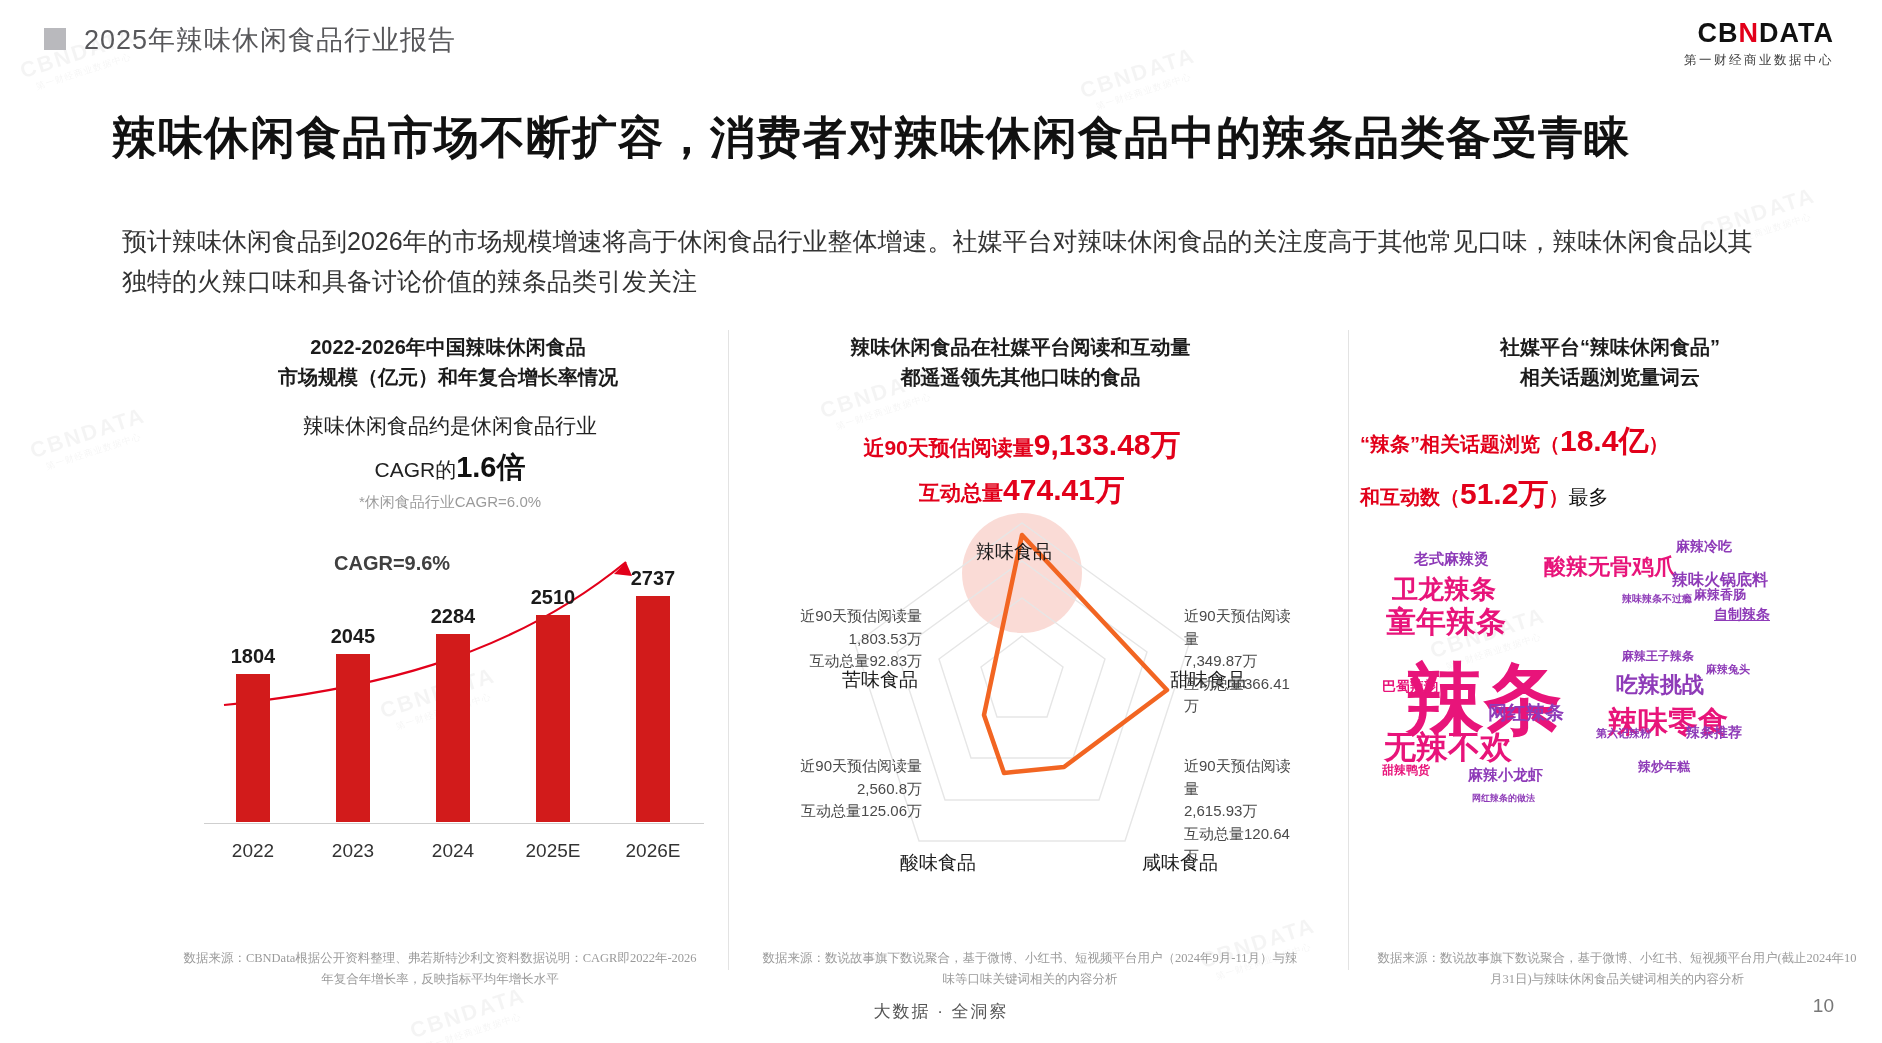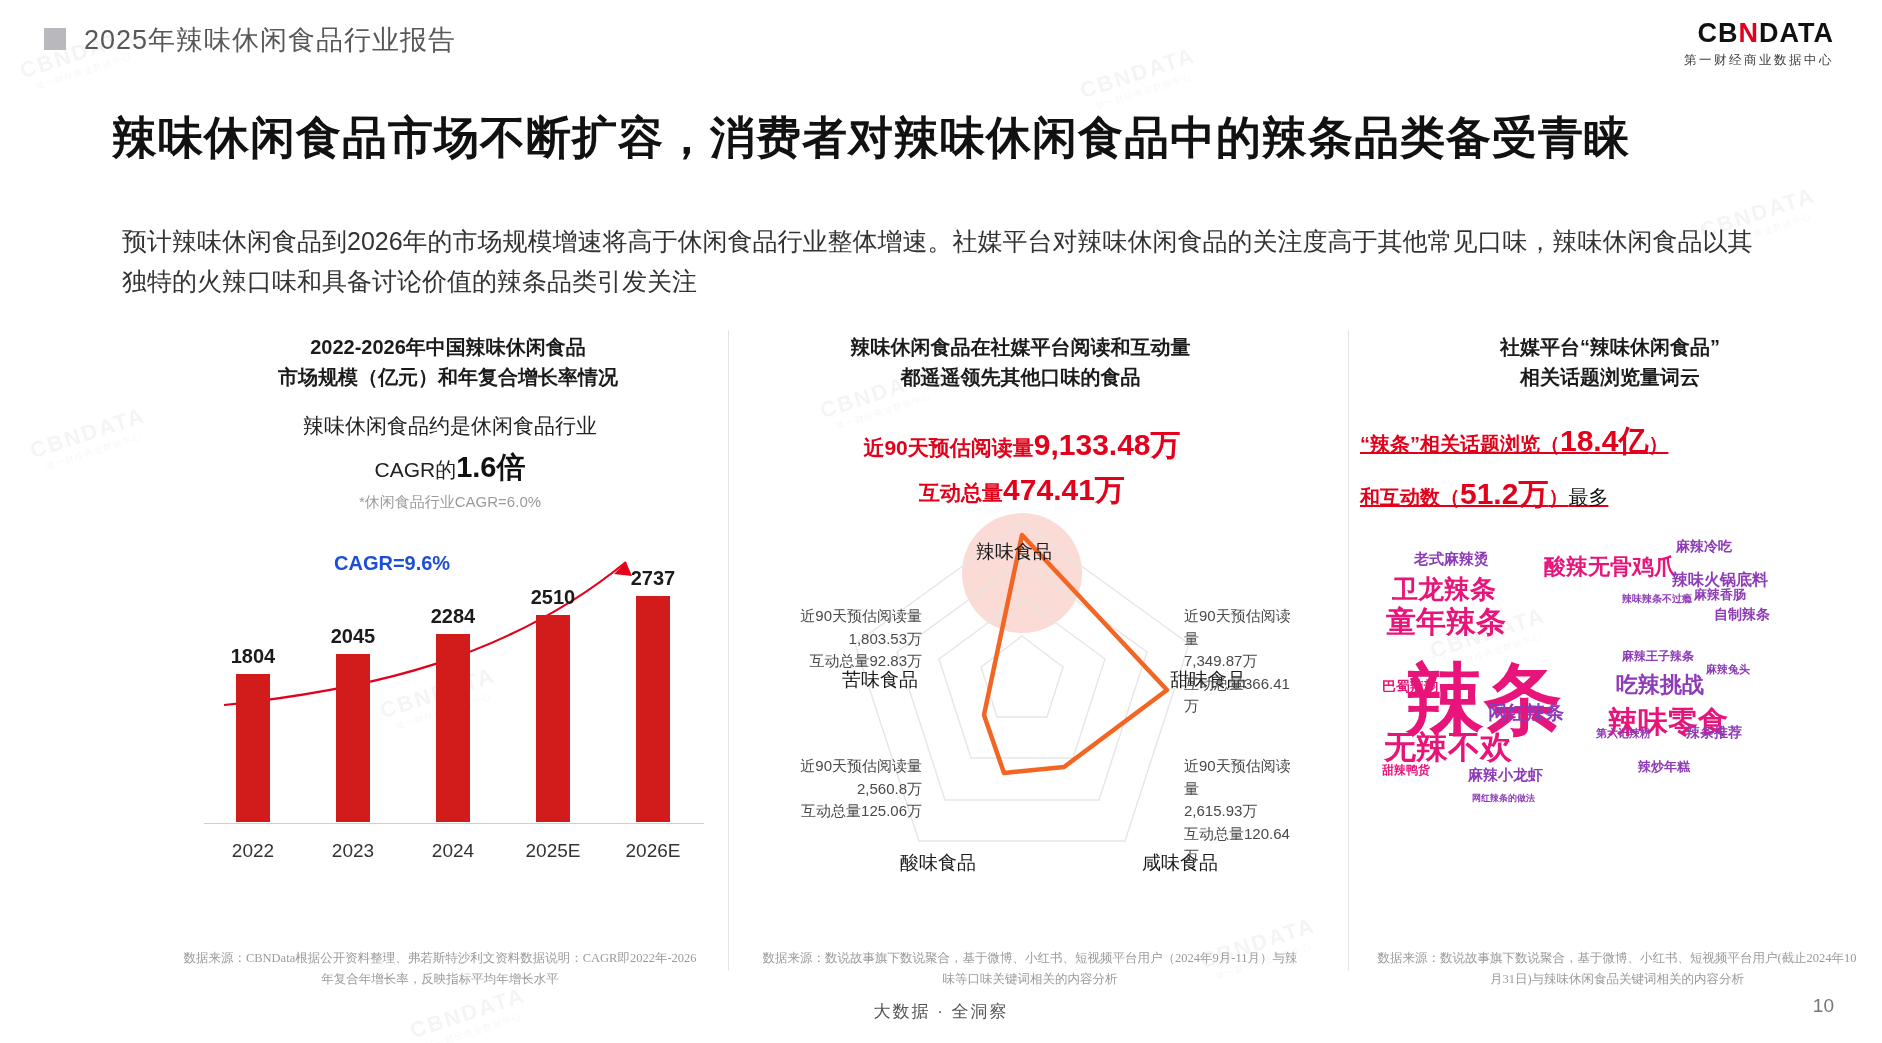--- a/index.html
+++ b/index.html
@@ -66,34 +66,34 @@
   #p1-note1 { position:absolute; left:210px; top:412px; width:480px; text-align:center; font-size:21px; color:#222;}
   #p1-note2 { position:absolute; left:210px; top:448px; width:480px; text-align:center; font-size:21px; color:#222;}
   #p1-note2 b { font-size:29px; font-weight:bold; color:#111; }
   #p1-note3 { position:absolute; left:210px; top:493px; width:480px; text-align:center; font-size:15px; color:#9b9b9b;}
 
   #barchart { position:absolute; left:196px; top:520px; width:520px; height:350px; }
   .bar { position:absolute; bottom:48px; width:34px; background:#d21b1b; }
   .bar-label { position:absolute; width:90px; text-align:center; font-size:20px; color:#1b1b1b; font-weight:bold;}
   .bar-xlabel { position:absolute; bottom:8px; width:90px; text-align:center; font-size:19px; color:#333;}
   #bar-axis { position:absolute; left:8px; bottom:46px; width:500px; height:1px; background:#cfcfcf;}
-  #cagr-label { position:absolute; left:138px; top:32px; font-size:20px; font-weight:bold; color:#1d4ed8;}
+  #cagr-label { position:absolute; left:138px; top:32px; font-size:20px; font-weight:bold; color:#404040;}
   #curve { position:absolute; left:0; top:0; }
 
   
   #p2-stat1 { position:absolute; left:742px; top:425px; width:560px; text-align:center; font-size:21px; color:#e2001a; font-weight:bold;}
   #p2-stat1 b { font-size:30px; }
   #p2-stat2 { position:absolute; left:742px; top:470px; width:560px; text-align:center; font-size:21px; color:#e2001a; font-weight:bold;}
   #p2-stat2 b { font-size:30px; }
   #radar-wrap { position:absolute; left:742px; top:505px; width:560px; height:400px; }
   .radar-node-label { position:absolute; font-size:19px; color:#1b1b1b;}
   .radar-val { position:absolute; font-size:15px; color:#4a4a4a; line-height:1.5;}
 
   
-  #p3-stat { position:absolute; left:1360px; top:415px; width:480px; font-size:20px; color:#e2001a; font-weight:bold; line-height:1.75; text-align:left;text-decoration:underline;}
+  #p3-stat { position:absolute; left:1360px; top:415px; width:480px; font-size:20px; color:#e2001a; font-weight:bold; line-height:1.75; text-align:left;}
   #p3-stat b { font-size:30px; }
   #p3-stat .blk { color:#111; font-weight:normal; }
   #cloud { position:absolute; left:1376px; top:530px; width:470px; height:330px; }
   .cw { position:absolute; white-space:nowrap; font-weight:bold; }
 
   
   .source {
     position:absolute; font-size:12.5px; color:#9a9a9a; text-align:center; line-height:1.7;font-family:Liberation Serif, serif;
   }
   #footer-center { position:absolute; left:0; top:1000px; width:1882px; text-align:center; font-size:17px; color:#555; letter-spacing:2px;}
@@ -235,21 +235,21 @@
 <div id="cloud">
   <span class="cw" style="left:30px;  top:118px; font-size:78px; color:#e8147a;">辣条</span>
   <span class="cw" style="left:10px;  top:72px;  font-size:30px; color:#e8147a;">童年辣条</span>
   <span class="cw" style="left:16px;  top:42px;  font-size:26px; color:#e8147a;">卫龙辣条</span>
   <span class="cw" style="left:38px;  top:20px;  font-size:15px; color:#8e3bb8;">老式麻辣烫</span>
   <span class="cw" style="left:168px; top:22px;  font-size:22px; color:#e8147a;">酸辣无骨鸡爪</span>
   <span class="cw" style="left:300px; top:8px;   font-size:14px; color:#8e3bb8;">麻辣冷吃</span>
   <span class="cw" style="left:296px; top:40px;  font-size:16px; color:#8e3bb8;">辣味火锅底料</span>
   <span class="cw" style="left:318px; top:56px;  font-size:13px; color:#8e3bb8;">麻辣香肠</span>
   <span class="cw" style="left:246px; top:62px;  font-size:10px; color:#8e3bb8;">辣味辣条不过瘾</span>
-  <span class="cw" style="left:338px; top:76px;  font-size:14px; color:#8e3bb8;">自制辣条</span>
+  <span class="cw" style="left:338px; top:76px;  font-size:14px; color:#8e3bb8;text-decoration:underline;">自制辣条</span>
   <span class="cw" style="left:232px; top:172px; font-size:30px; color:#e8147a;text-align:center;">辣味零食</span>
   <span class="cw" style="left:8px;   top:196px; font-size:32px; color:#e8147a;">无辣不欢</span>
   <span class="cw" style="left:240px; top:140px; font-size:22px; color:#8e3bb8;">吃辣挑战</span>
   <span class="cw" style="left:112px; top:170px; font-size:19px; color:#8e3bb8;">网红辣条</span>
   <span class="cw" style="left:6px;   top:148px; font-size:14px; color:#e8147a;">巴蜀辣韵</span>
   <span class="cw" style="left:246px; top:118px; font-size:12px; color:#8e3bb8;">麻辣王子辣条</span>
   <span class="cw" style="left:330px; top:132px; font-size:11px; color:#8e3bb8;">麻辣兔头</span>
   <span class="cw" style="left:220px; top:196px; font-size:11px; color:#8e3bb8;">第六记辣粉</span>
   <span class="cw" style="left:310px; top:194px; font-size:14px; color:#8e3bb8;">辣条推荐</span>
   <span class="cw" style="left:6px;   top:232px; font-size:12px; color:#e8147a;">甜辣鸭货</span>

